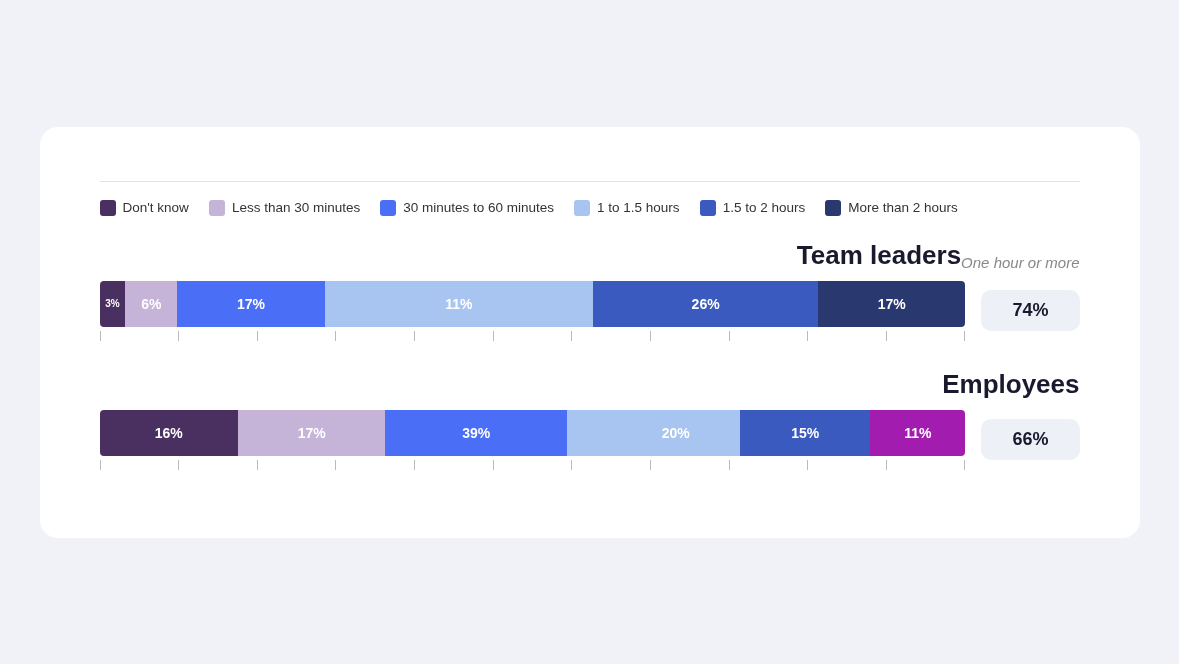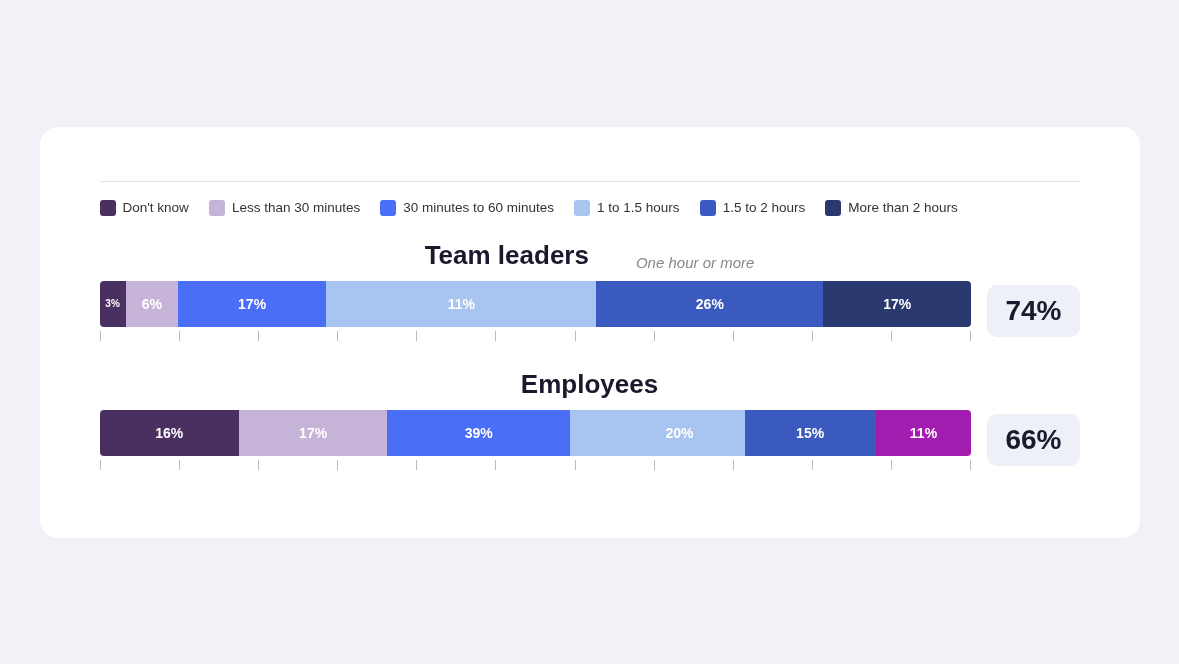--- a/index.html
+++ b/index.html
@@ -51,24 +51,23 @@
       width: 16px;
       height: 16px;
       border-radius: 3px;
       flex-shrink: 0;
     }
     .section {
       margin-bottom: 28px;
     }
     .section-header {
       display: flex;
-      justify-content: center;
+      justify-content: flex-end;
       align-items: flex-end;
       margin-bottom: 10px;
-      gap: 47px;
     }
     .section-title {
       font-size: 26px;
       font-weight: 800;
       color: #1a1a2e;
     }
     .one-hour-label {
       font-size: 15px;
       color: #888;
       font-style: italic;
@@ -106,24 +105,24 @@
       padding: 4px 0 0 0;
     }
     .tick {
       width: 1px;
       height: 10px;
       background: #bbb;
     }
     .summary-badge {
       background: #eef0f7;
       border-radius: 10px;
-      padding: 10px 18px;
+      padding: 10px 31px;
       min-width: 80px;
       text-align: center;
-      font-size: 28px;
+      font-size: 18px;
       font-weight: 800;
       color: #1a1a2e;
     }
   </style>
 </head>
 <body>
 
 <div class="card">
   <h1 class="title">
     <span></span><span class="ai"></span>

